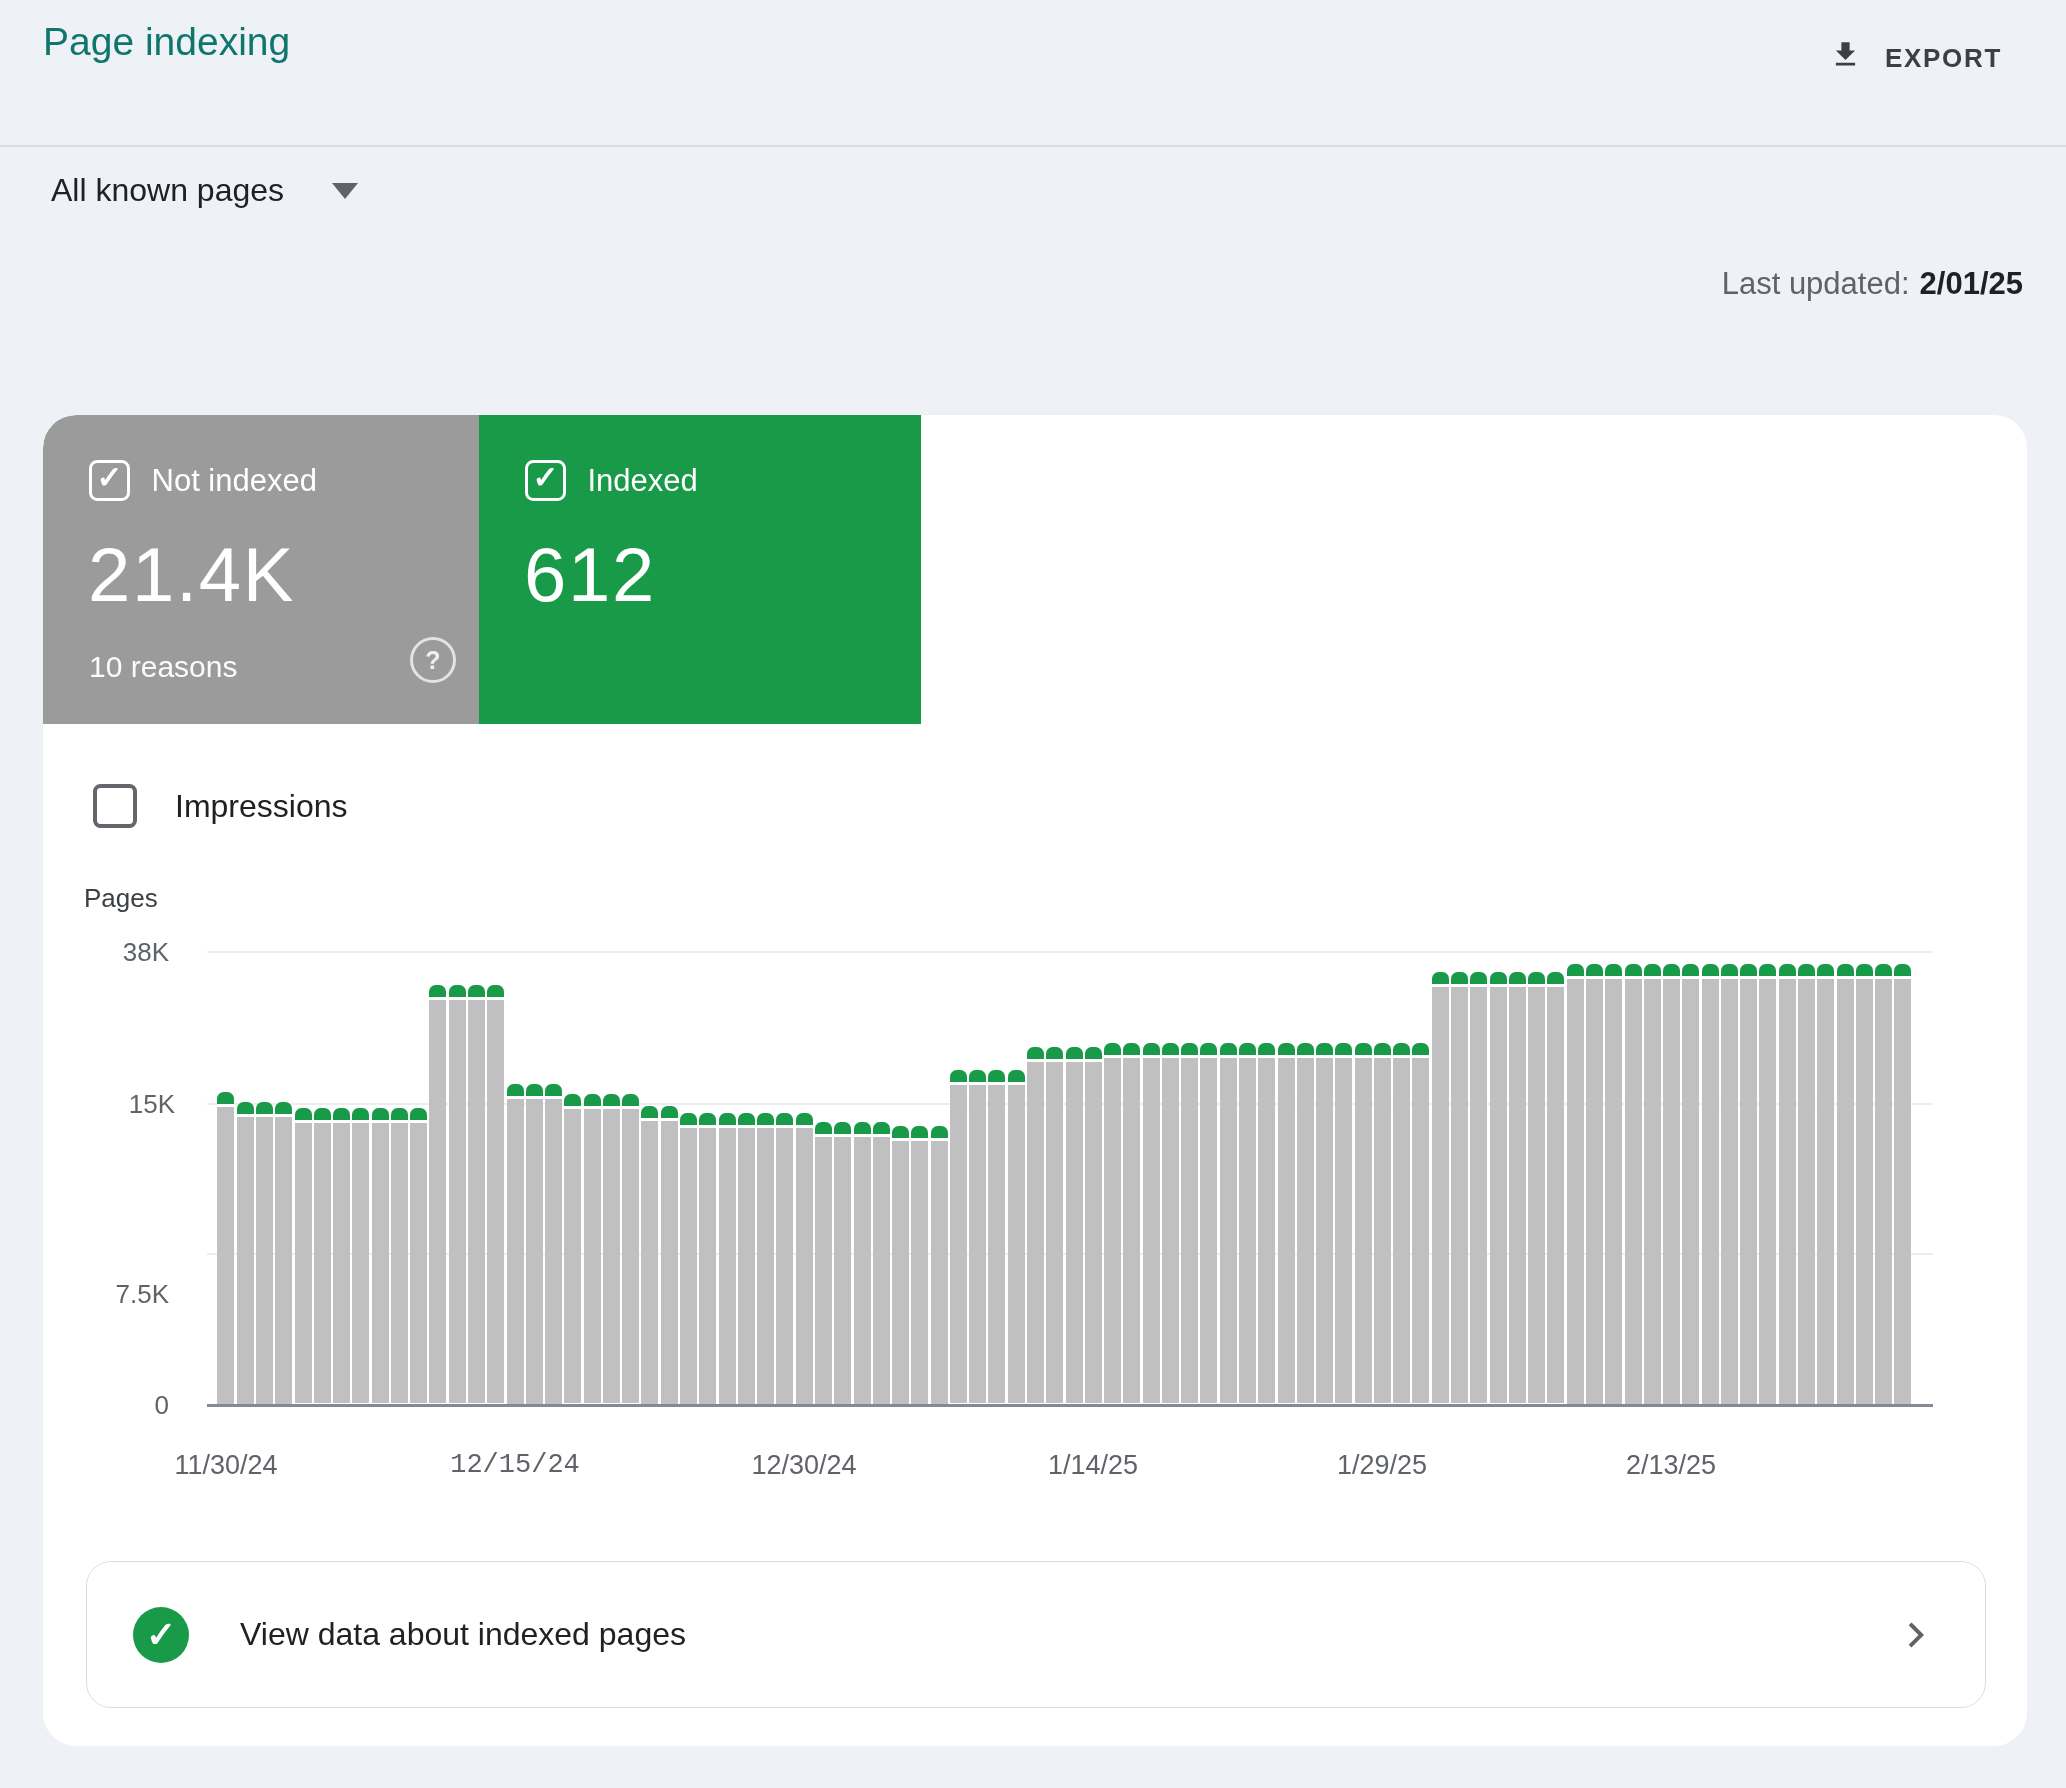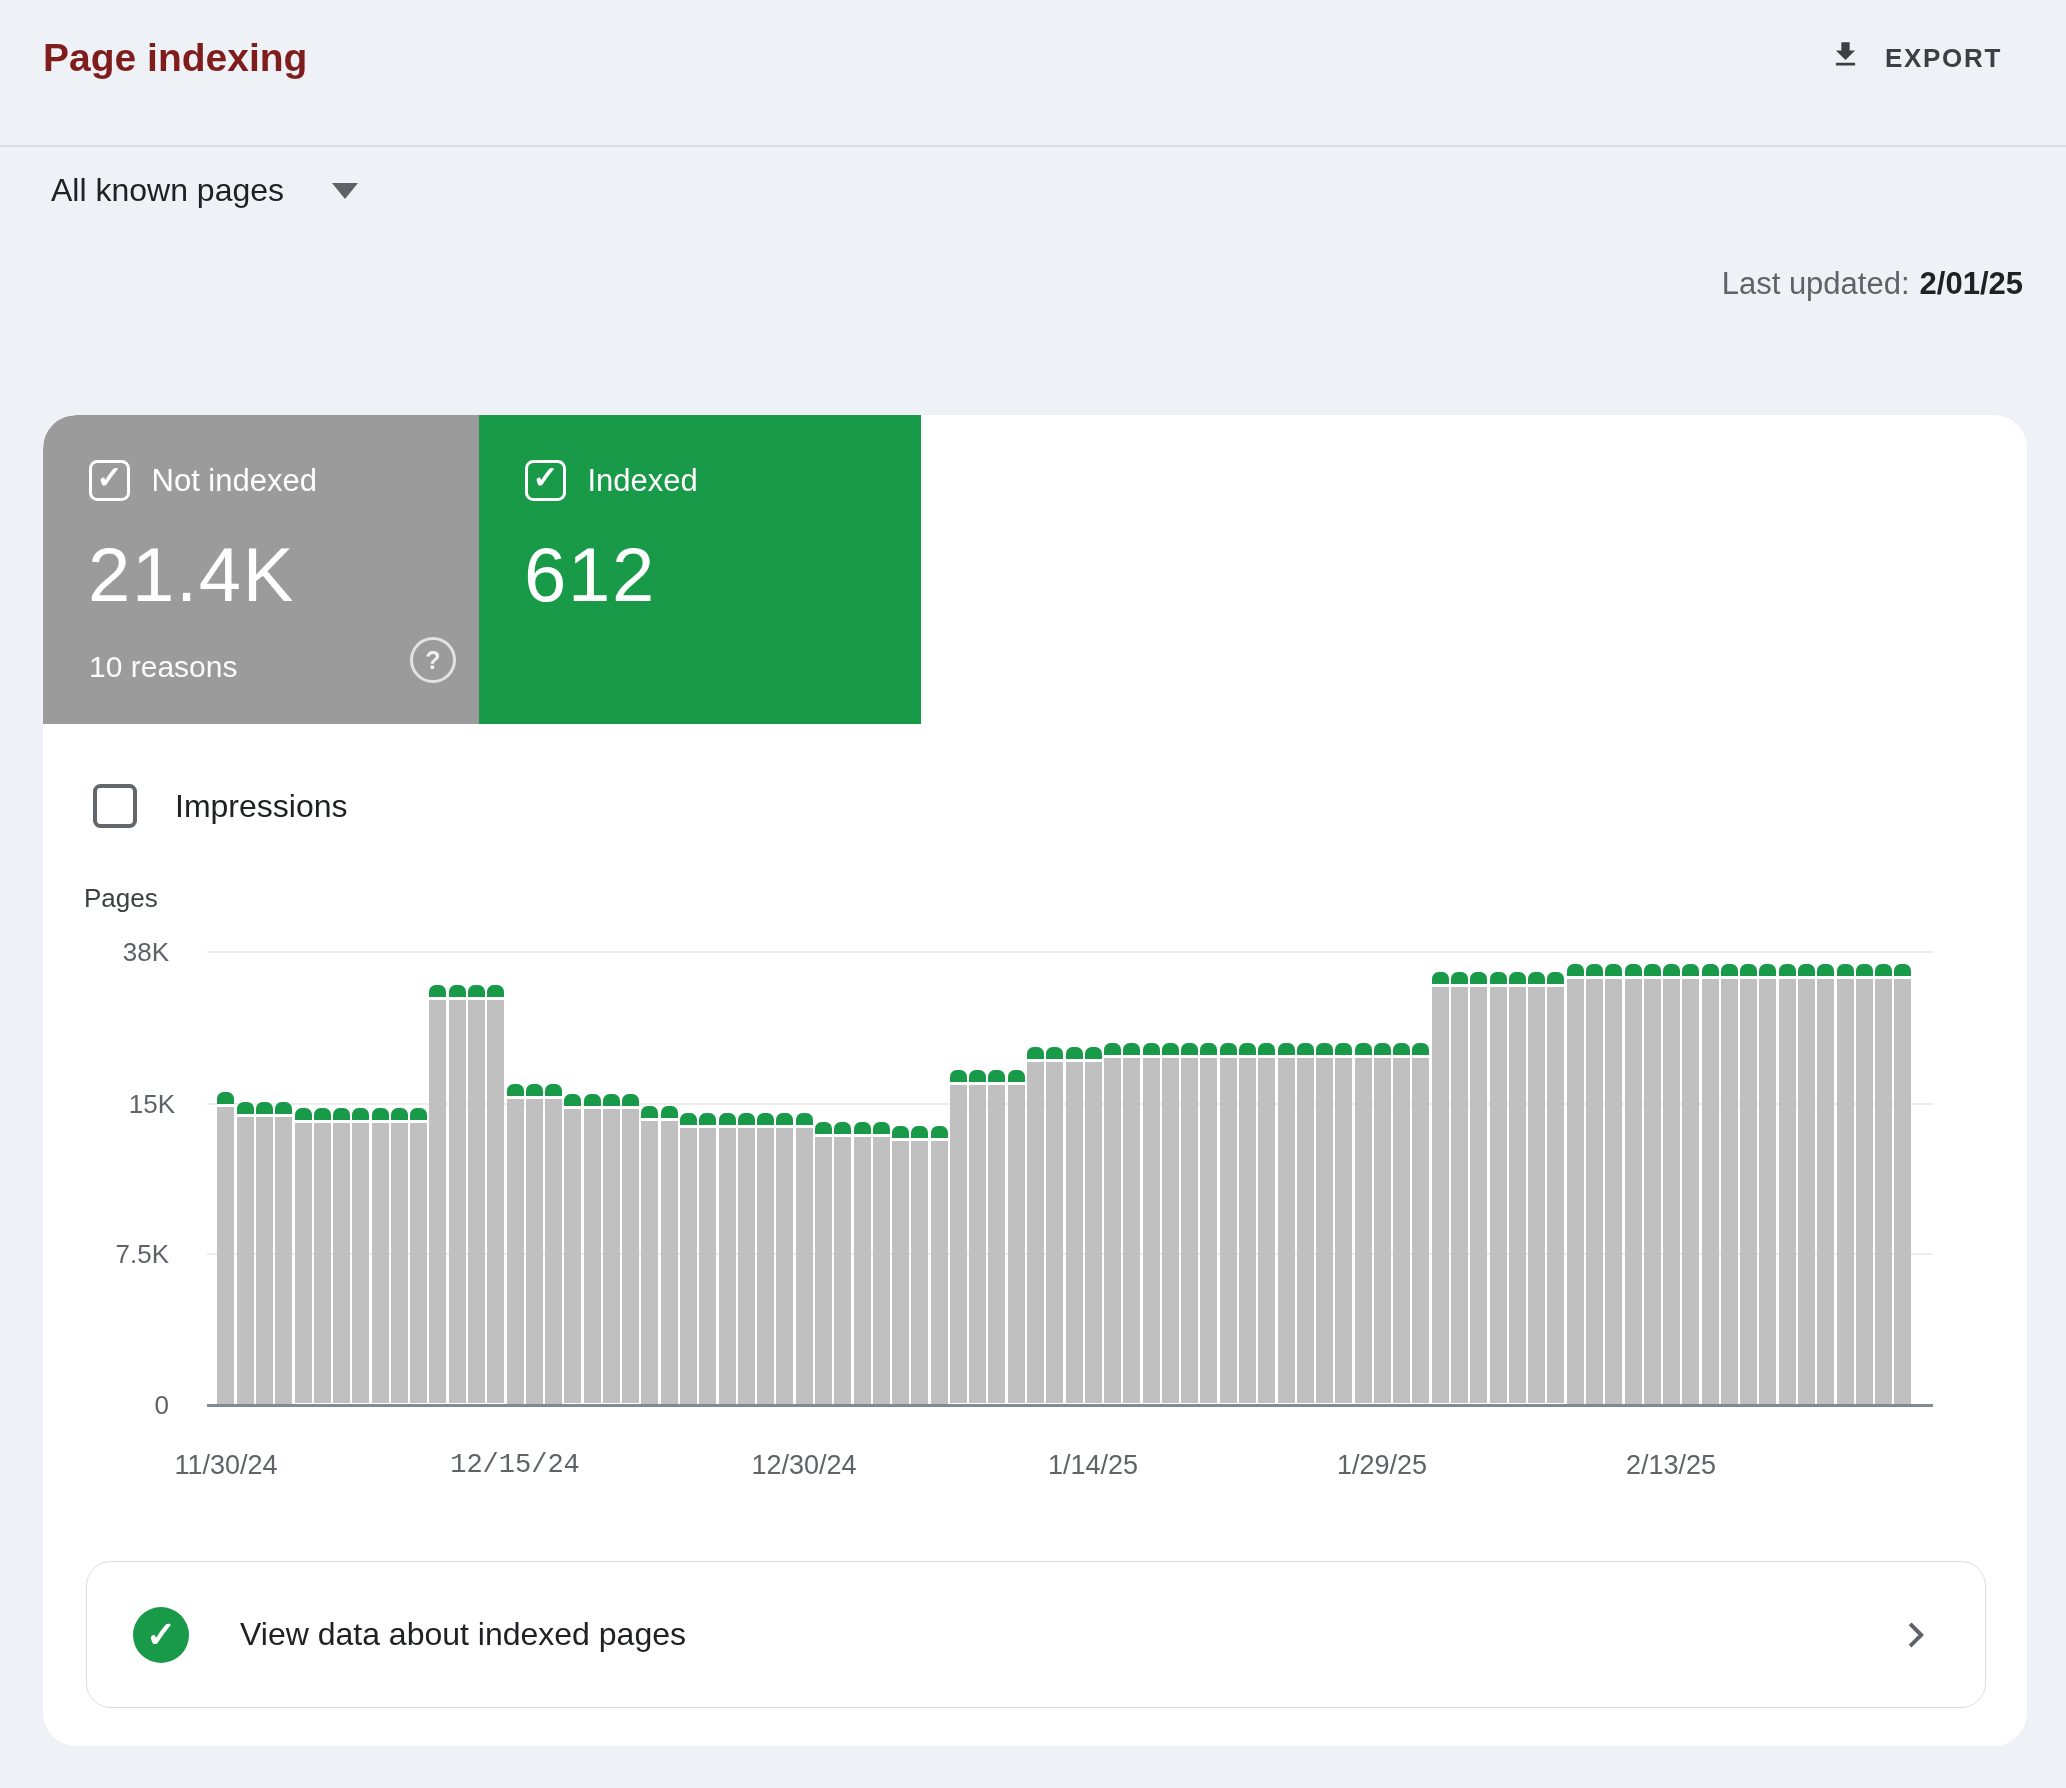--- a/index.html
+++ b/index.html
@@ -1,20 +1,20 @@
 <!DOCTYPE html>
 <html style="font-size:13.2px"><head>
 <meta charset="utf-8">
 <style>
   html,body{margin:0;padding:0;}
   body{background:#eef1f6;font-family:"Liberation Sans", sans-serif;}
   .root{position:relative;width:2066px;height:1789px;background:#eef1f6;overflow:hidden;}
 
   
-  .hdr-title{position:absolute;left:43px;top:36px;font-size:39px;color:#7f1d1d;font-weight:700;}
+  .hdr-title{position:absolute;left:43px;top:20px;font-size:39px;color:#0f766e;font-weight:400;}
   .export-btn{position:absolute;right:64px;top:35px;display:flex;align-items:center;gap:23px;
     background:none;border:none;cursor:pointer;padding:0;}
   .export-btn svg{width:33px;height:33px;fill:#3c4043;}
   .export-label{font-size:26px;font-weight:700;color:#3c4043;letter-spacing:1.7px;
     font-family:"Liberation Sans", sans-serif;margin-top:8px;}
   .hdr-divider{position:absolute;left:0;top:145px;width:2066px;height:1.7px;background:#dadce0;}
 
   
   .filter{position:absolute;left:51px;top:172px;display:flex;align-items:center;gap:48px;cursor:pointer;}
   .filter-text{font-size:32px;color:#202124;}
@@ -122,21 +122,21 @@
     <div class="impressions">
       <span class="imp-box"></span>
       <span class="imp-label">Impressions</span>
     </div>
 
     <div class="chart-area" id="chart-layer">
       <div class="pages-label">Pages</div>
     <div class="baseline" style="left: 164px; top: 989px; width: 1726px;"></div>
         <div class="ytick" style="top: 975px;">0</div>
         <div class="gridline" style="left: 164px; top: 838px; width: 1726px;"></div>
-        <div class="ytick" style="top: 824px;">7.5K</div>
+        <div class="ytick" style="top: 864px;">7.5K</div>
         <div class="gridline" style="left: 164px; top: 688px; width: 1726px;"></div>
         <div class="ytick" style="top: 674px; padding-left: 6px;">15K</div>
         <div class="gridline" style="left: 164px; top: 536px; width: 1726px;"></div>
         <div class="ytick" style="top: 522px;">38K</div>
         <div class="bar" style="left: 174px; top: 677px; width: 16.5px; height: 312px;">
           <div class="cap" style="background: rgb(24, 154, 73); height: 12.4px;"></div>
           <div class="gap"></div>
           <div class="body" style="background: rgb(192, 192, 192);"></div>
         </div>
         <div class="bar" style="left: 194px; top: 687px; width: 16.5px; height: 302px;">

